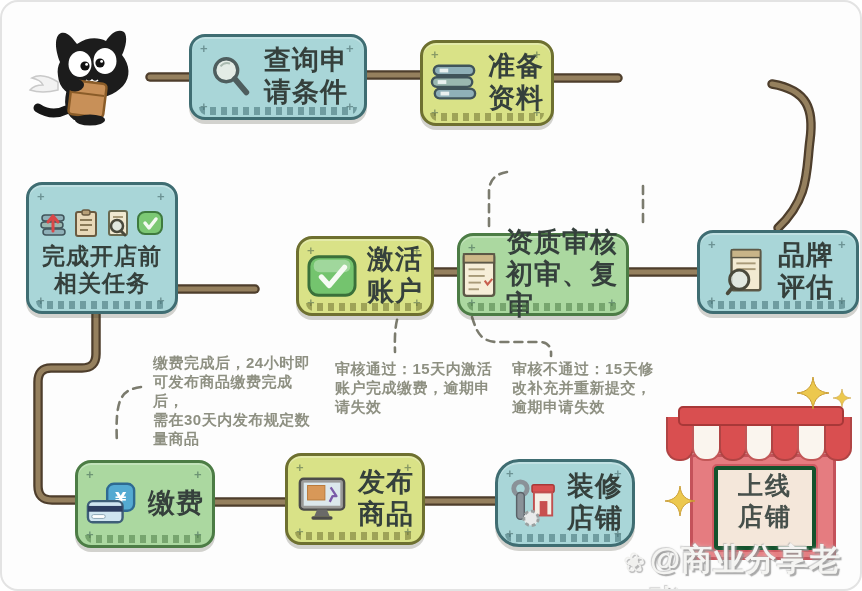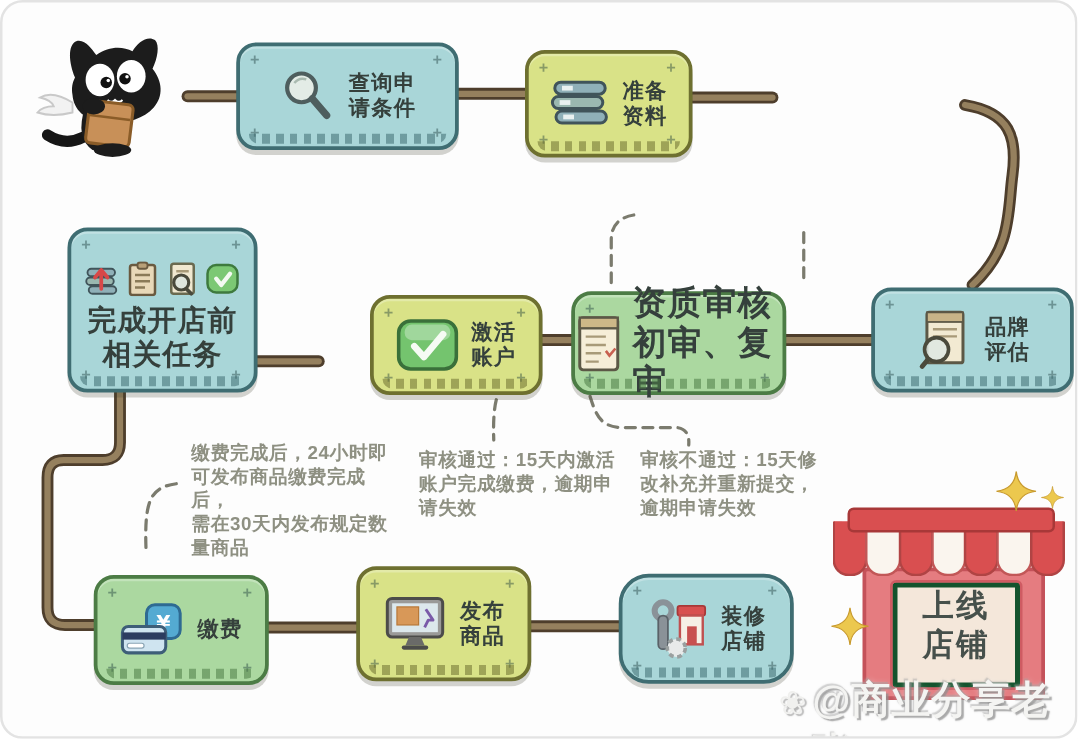--- a/index.html
+++ b/index.html
@@ -12,21 +12,21 @@
 
   .node{position:absolute;z-index:2;border:3px solid var(--edge);background:var(--fill);
         border-radius:16px;display:flex;align-items:center;justify-content:center;gap:10px;
         box-sizing:border-box;box-shadow:0 4px 0 rgba(60,60,40,.22), inset 0 2px 0 rgba(255,255,255,.28);}
   .node::after{content:"";position:absolute;left:7px;right:7px;bottom:2px;height:8px;border-radius:0 0 10px 10px;
         background:repeating-linear-gradient(90deg,var(--edge) 0 6px,transparent 6px 11px);opacity:.55;}
   .node--blue{--fill:#a9d6d8;--edge:#3f6d72;}
   .node--yellow{--fill:#d9e287;--edge:#6e7030;}
   .node--green{--fill:#abd8a0;--edge:#4c7c45;}
   .node--col{flex-direction:column;gap:6px;padding-top:10px;}
-  .node-label{font-weight:700;color:#35403c;white-space:pre-line;line-height:1.18;font-size:17px;letter-spacing:1px;}
+  .node-label{font-weight:700;color:#35403c;white-space:pre-line;line-height:1.18;font-size:27px;letter-spacing:1px;}
   .node-label.center{text-align:center;}
   .icon{display:flex;align-items:center;justify-content:center;}
   .miniicons{display:flex;gap:4px;align-items:center;}
   .cn{position:absolute;width:10px;height:10px;pointer-events:none;}
   .cn::before{content:"+";font:700 13px "Liberation Sans",sans-serif;color:rgba(25,55,55,.42);}
   .cn.a{top:2px;left:8px}.cn.b{top:2px;right:8px}.cn.c{bottom:10px;left:8px}.cn.d{bottom:10px;right:8px}
 
   .ann{position:absolute;z-index:2;color:#8e9082;font-weight:600;white-space:pre-line;
        font-size:15px;line-height:1.26;letter-spacing:.5px;}
   .ann--center{text-align:center;font-size:16.5px;color:#8a8c7e;}
@@ -141,21 +141,21 @@
           <rect x="8" y="17" width="9" height="4" fill="#e9f1f0"></rect>
           <rect x="11" y="29" width="9" height="4" fill="#e9f1f0"></rect>
         </svg>
     </span>
     <span class="node-label">准备
 资料</span>
   </div>
 
 
 
-  <div class="node node--blue node--col" style="left:24px;top:180px;width:152px;height:132px;margin-left:28px;">
+  <div class="node node--blue node--col" style="left:24px;top:180px;width:152px;height:132px;">
     <i class="cn a"></i>
       <i class="cn b"></i>
       <i class="cn c"></i>
       <i class="cn d"></i>
     <span class="miniicons">
       <svg width="28" height="28" viewBox="0 0 28 28">
           <rect x="2" y="6" width="22" height="6" rx="3" fill="#8fb0b8" stroke="#40545a" stroke-width="1.5"></rect>
           <rect x="1" y="13" width="22" height="6" rx="3" fill="#9ab8b0" stroke="#40545a" stroke-width="1.5"></rect>
           <rect x="3" y="20" width="22" height="6" rx="3" fill="#8fb0b8" stroke="#40545a" stroke-width="1.5"></rect>
           <path d="M13 22 V7 M13 7 l-5 6 M13 7 l5 6" stroke="#d84848" stroke-width="3" stroke-linecap="round" fill="none"></path>

